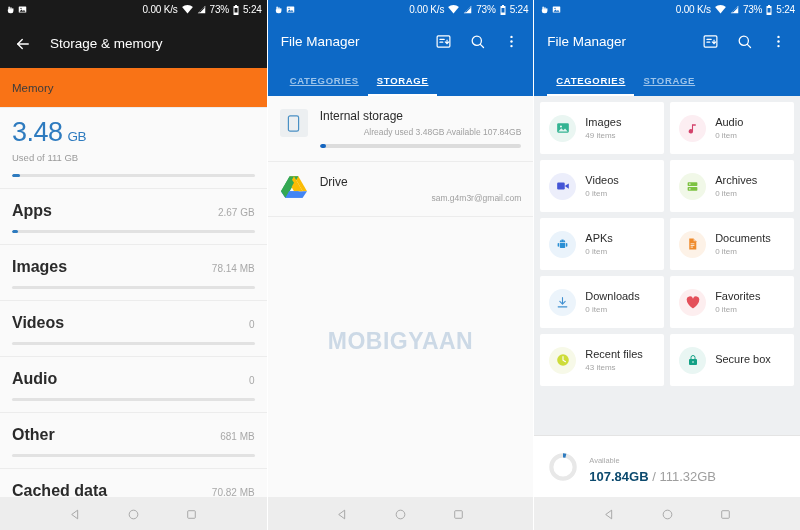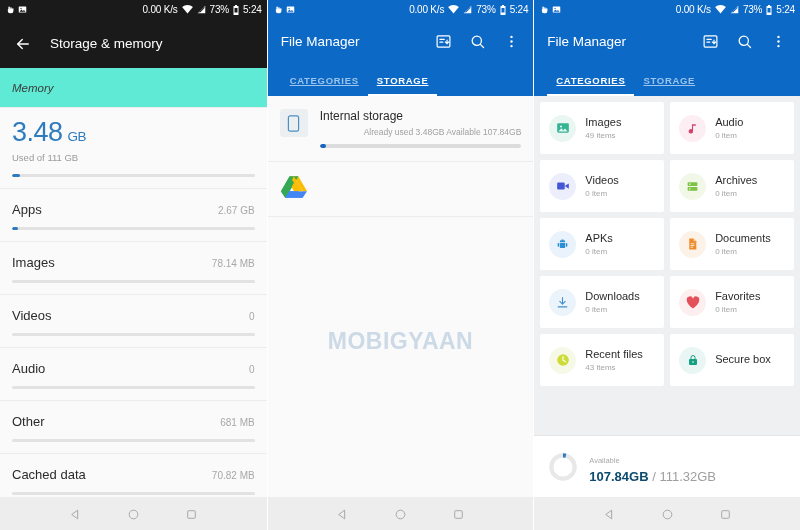--- a/index.html
+++ b/index.html
@@ -19,34 +19,34 @@
   .sb-right { margin-left:auto; display:flex; align-items:center; gap:4px; }
   .sb-ico { display:inline-flex; align-items:center; }
   .sb-txt { font-size:10px; letter-spacing:-.2px; white-space:nowrap; }
 
   
   .appbar-dark { height:49px; background:#1a1a1a; display:flex;
     align-items:center; padding:0 14px; gap:18px; }
   .appbar-dark .title { color:#fff; font-size:13.5px; }
   .back-arrow { width:18px; height:18px; flex:none; }
   .sect-head { height:40px; display:flex; align-items:center;
-    padding:0 12px; font-size:11.5px; color:#3c3c3c; background:#5eead4;
-    border-bottom:1px solid #ececec;font-style:italic; }
+    padding:0 12px; font-size:11.5px; color:#3c3c3c; background:#f97316;
+    border-bottom:1px solid #ececec; }
   .big-row { padding:11px 12px 0 12px; }
   .big-num { color:#2e7bbf; font-size:27px; font-weight:400;
     letter-spacing:-.5px; line-height:1; display:flex; align-items:baseline; }
   .big-num .unit { font-size:13.5px; margin-left:5px; }
   .big-sub { font-size:9.5px; color:#9a9a9a; margin-top:6px; }
   .bar-track { height:3px; background:#e2e2e2; border-radius:2px;
     margin:11px 0 0 0; position:relative; overflow:hidden; }
   .bar-fill { position:absolute; left:0; top:0; height:100%;
     background:#2e7bbf; border-radius:2px; }
   .srow { border-top:1px solid #ececec; padding:13px 12px 11px 12px; }
   .srow-top { display:flex; align-items:baseline; }
-  .srow-label { font-size:13px; color:#2b2b2b; }
+  .srow-label { font-size:16px; color:#2b2b2b;font-weight:bold; }
   .srow-val { margin-left:auto; font-size:10px; color:#a8a8a8; }
 
   
   .appbar-blue { height:45px; background:#0d69c6; display:flex;
     align-items:center; padding:0 13px; }
   .appbar-blue .title { color:#fff; font-size:13.5px; }
   .abicons { margin-left:auto; display:flex; align-items:center; gap:17px; }
   .abicon { width:17px; height:17px; display:block; }
   .tabs { height:32px; background:#0d69c6; display:flex;
     padding:0 13px; align-items:stretch; }
@@ -331,20 +331,24 @@
               <span><svg width="26" height="24" viewBox="0 0 48 44">
                   <path d="M16 2h16l-8 14z" fill="#fbbc05"></path>
                   <path d="M32 2l16 28-8 0-16-28z" fill="#fbbc05"></path>
                   <path d="M16 2L0 30h16L32 2z" fill="#34a853"></path>
                   <path d="M0 30l8 12h32l8-12z" fill="#4285f4"></path>
                   <path d="M16 16l8-14 16 28H24z" fill="#fbbc05"></path>
                   <path d="M0 30h32l8 12H8z" fill="#4285f4"></path>
                   <path d="M16 2L0 30l8 12 16-28z" fill="#34a853"></path>
                 </svg></span>
             </span>
+            <span class="lrow-body">
+              <span class="lrow-t" style="display:block">Drive</span>
+              <span class="lrow-s" style="display:block">sam.g4m3r@gmail.com</span>
+            </span>
           </div>
         </div>
       <div class="watermark">
         <span>M</span><span class="wm-o">O</span><span>BIGYAAN</span>
       </div>
       <div class="navbar">
         <span class="nav-ico"><svg width="13" height="13" viewBox="0 0 24 24" fill="none" stroke="#9e9e9e" stroke-width="1.6" stroke-linejoin="round">
               <path d="M16 4L5 12l11 8z"></path>
             </svg></span>
         <span class="nav-ico"><svg width="13" height="13" viewBox="0 0 24 24" fill="none" stroke="#9e9e9e" stroke-width="1.6">

